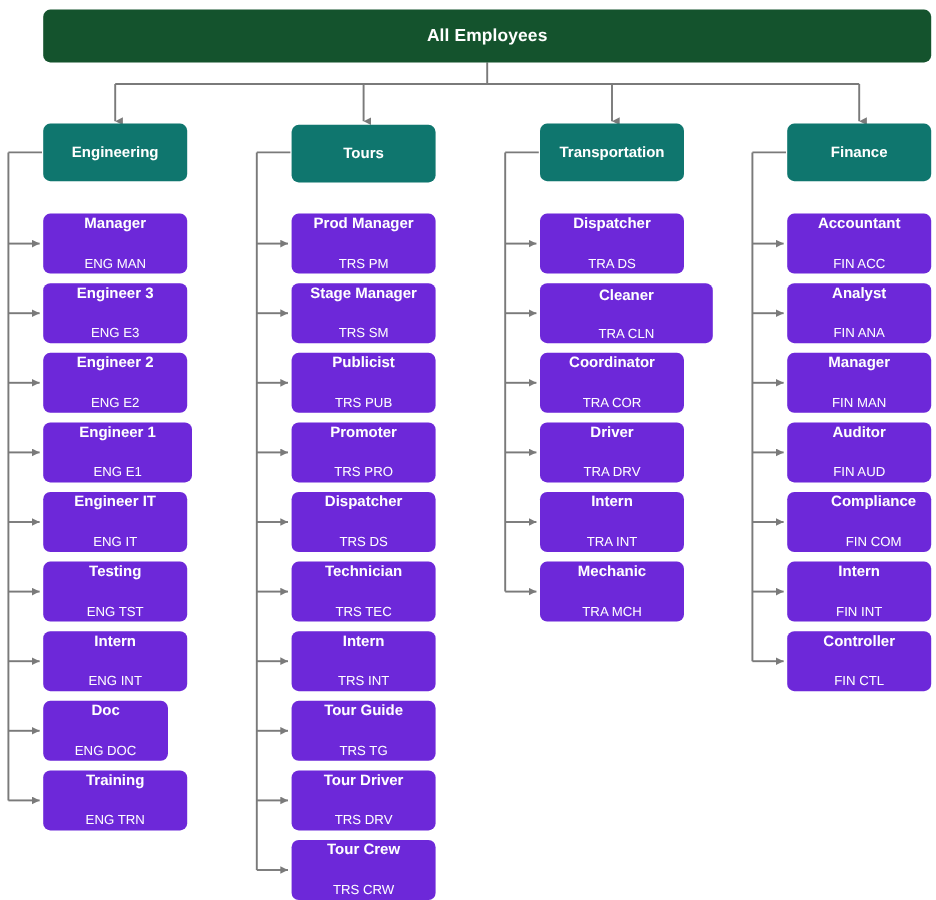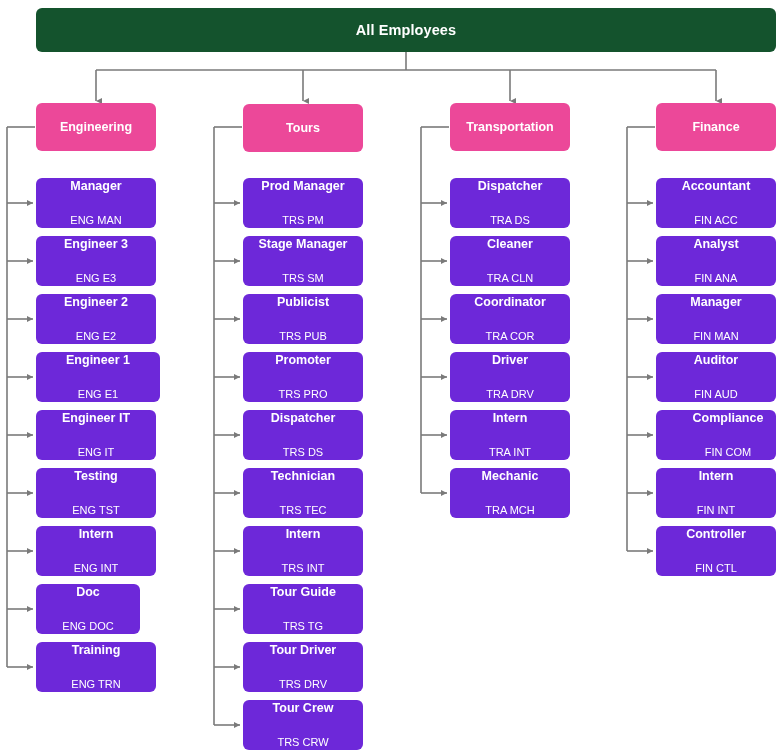--- a/index.html
+++ b/index.html
@@ -43,21 +43,21 @@
     line-height: 1.15;
     overflow: hidden;
   }
   .node-root {
     background: #14532d;
     font-size: 14.5px;
     font-weight: bold;
     letter-spacing: 0.1px;
   }
   .node-dept {
-    background: #ec4899;
+    background: #0f766e;
     font-size: 12.5px;
     font-weight: bold;
   }
   .node-role {
     background: #6d28d9;
   }
   .role-title {
     font-size: 12.5px;
     font-weight: bold;
     display: block;
@@ -219,21 +219,21 @@
         <span class="role-title">Tour Crew</span>
         <span class="role-code">TRS CRW</span>
       </div>
       <div class="node node-dept" style="left: 450px; top: 103px; width: 120px; height: 48px;">
         <span>Transportation</span>
       </div>
       <div class="node node-role" style="left: 450px; top: 178px; width: 120px; height: 50px;">
         <span class="role-title">Dispatcher</span>
         <span class="role-code">TRA DS</span>
       </div>
-      <div class="node node-role" style="left: 450px; top: 236px; width: 120px; height: 50px;">
+      <div class="node node-role" style="left: 450px; top: 236px; width: 144px; height: 50px; justify-content: flex-end;">
         <span class="role-title">Cleaner</span>
         <span class="role-code">TRA CLN</span>
       </div>
       <div class="node node-role" style="left: 450px; top: 294px; width: 120px; height: 50px;">
         <span class="role-title">Coordinator</span>
         <span class="role-code">TRA COR</span>
       </div>
       <div class="node node-role" style="left: 450px; top: 352px; width: 120px; height: 50px;">
         <span class="role-title">Driver</span>
         <span class="role-code">TRA DRV</span>

